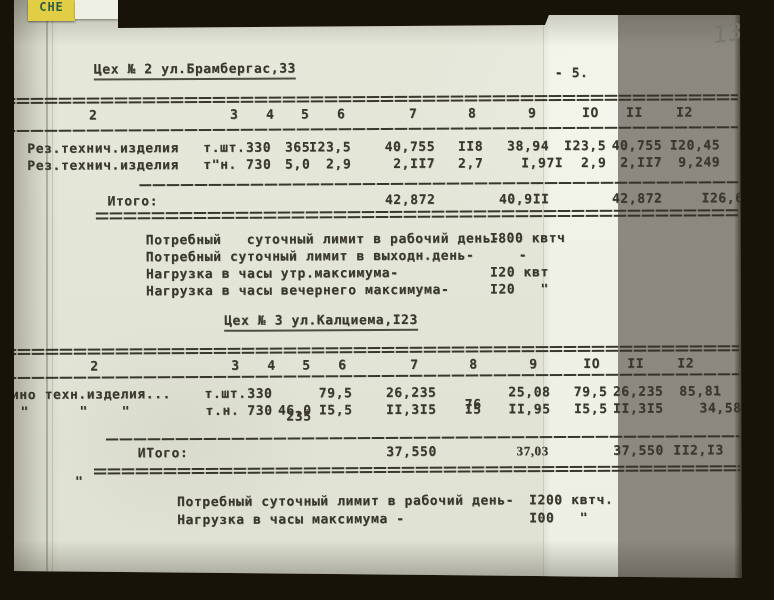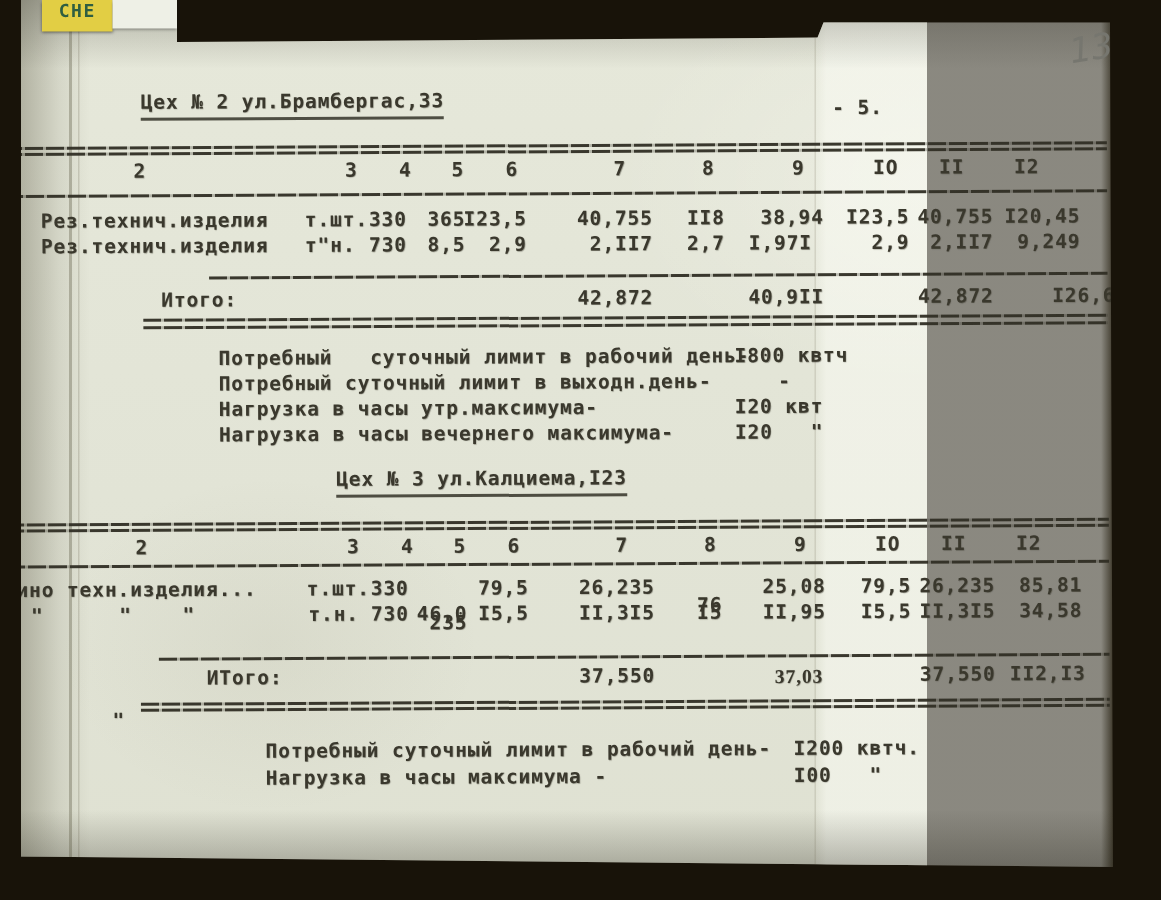--- a/index.html
+++ b/index.html
@@ -93,25 +93,25 @@
       <span class="tw num" style="left:356px; top:139px;">40,755</span>
       <span class="tw num" style="left:404px; top:139px;">II8</span>
       <span class="tw num" style="left:470px; top:139px;">38,94</span>
       <span class="tw num" style="left:527px; top:139px;">I23,5</span>
       <span class="tw num" style="left:583px; top:139px;">40,755</span>
       <span class="tw num" style="left:641px; top:139px;">I20,45</span>
 
       <span class="tw" style="left:28px;  top:156px;">Рез.технич.изделия</span>
       <span class="tw" style="left:204px; top:156px;">т"н.</span>
       <span class="tw num" style="left:192px; top:156px;">730</span>
-      <span class="tw num" style="left:231px; top:156px;">8,5</span>
+      <span class="tw num" style="left:231px; top:156px;">5,0</span>
       <span class="tw num" style="left:272px; top:156px;">2,9</span>
       <span class="tw num" style="left:356px; top:156px;">2,II7</span>
       <span class="tw num" style="left:404px; top:156px;">2,7</span>
-      <span class="tw num" style="left:462px; top:156px;">I,97I</span>
+      <span class="tw num" style="left:484px; top:156px;">I,97I</span>
       <span class="tw num" style="left:527px; top:156px;">2,9</span>
       <span class="tw num" style="left:583px; top:156px;">2,II7</span>
       <span class="tw num" style="left:641px; top:156px;">9,249</span>
 
       <div class="rule" style="left:140px; top:183px; width:599px;"></div>
 
       <span class="tw" style="left:108px; top:192px;">Итого:</span>
       <span class="tw num" style="left:356px; top:192px;">42,872</span>
       <span class="tw num" style="left:470px; top:192px;">40,9II</span>
       <span class="tw num" style="left:583px; top:192px;">42,872</span>
@@ -163,21 +163,21 @@
       <span class="tw" style="left:20px;  top:402px;">"      "    "</span>
       <span class="tw" style="left:205px; top:402px;">т.н.</span>
       <span class="tw num" style="left:192px; top:402px;">730</span>
       <span class="tw num" style="left:231px; top:402px;">46,0</span>
       <span class="tw num" style="left:272px; top:402px;">I5,5</span>
       <span class="tw num" style="left:356px; top:402px;">II,3I5</span>
       <span class="tw num" style="left:401px; top:402px;">I5</span>
       <span class="tw num" style="left:470px; top:402px;">II,95</span>
       <span class="tw num" style="left:527px; top:402px;">I5,5</span>
       <span class="tw num" style="left:583px; top:402px;">II,3I5</span>
-      <span class="tw num" style="left:641px; top:402px;">34,58</span>
+      <span class="tw num" style="left:661px; top:402px;">34,58</span>
 
       <div class="rule" style="left:105px; top:437px; width:634px;"></div>
 
       <span class="tw" style="left:137px; top:444px;">ИТого:</span>
       <span class="tw num" style="left:356px; top:444px;">37,550</span>
       <span class="tw num" style="left:468px; top:444px;font-family:Liberation Serif, serif;">37,03</span>
       <span class="tw num" style="left:583px; top:444px;">37,550</span>
       <span class="tw num" style="left:643px; top:444px;">II2,I3</span>
 
       <span class="tw" style="left:74px; top:472px;">"</span>

